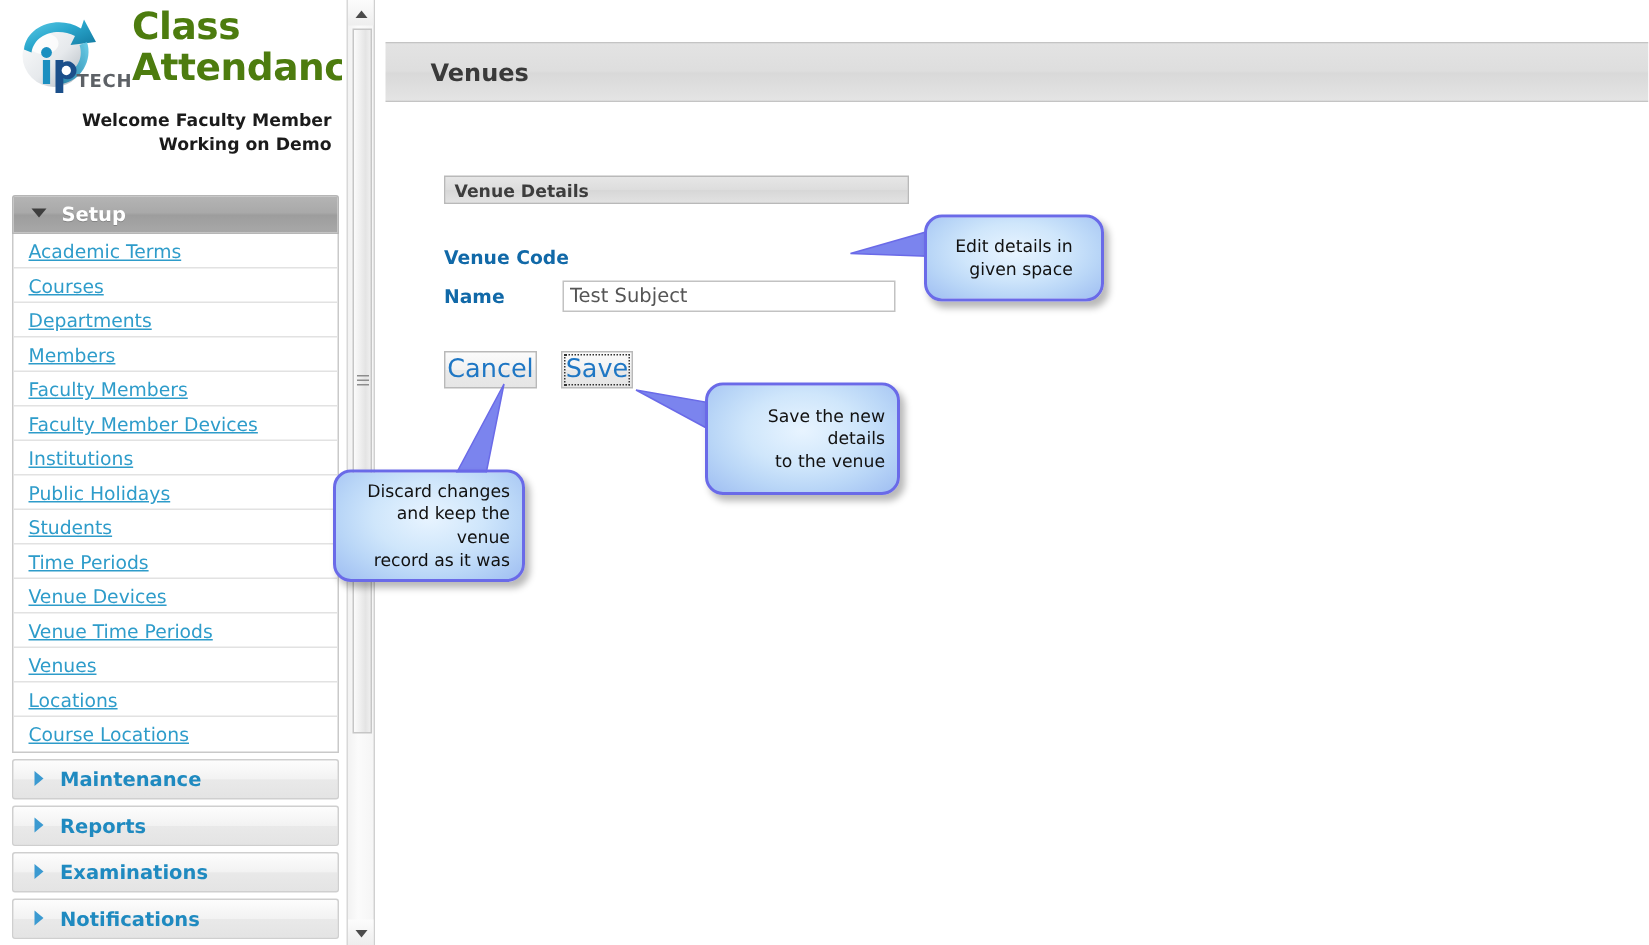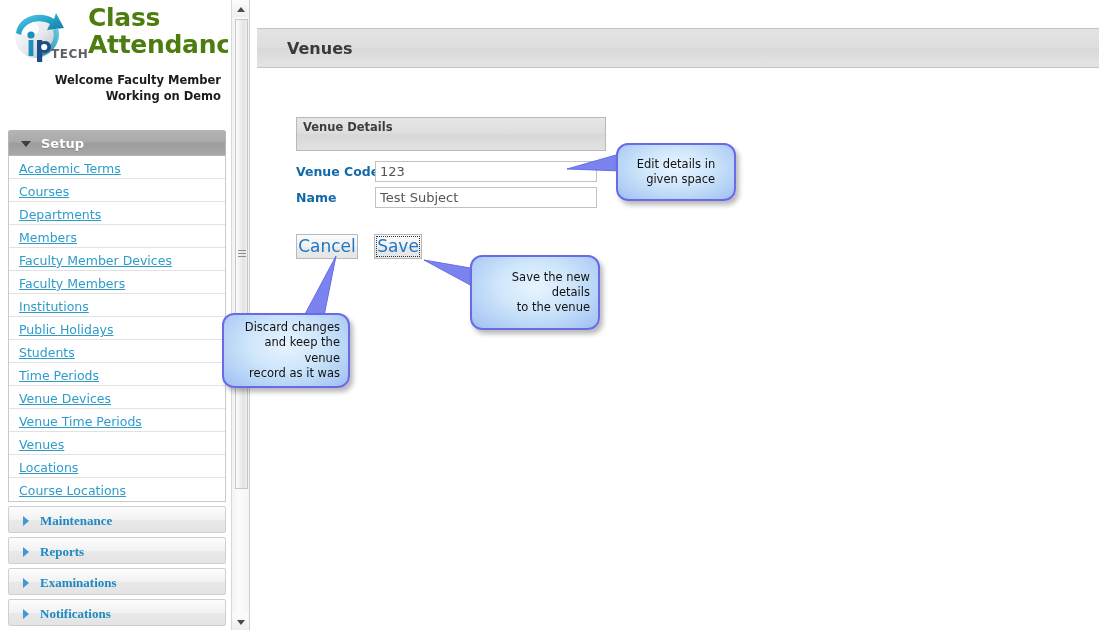--- a/index.html
+++ b/index.html
@@ -112,21 +112,20 @@
   }
   .acc-header.collapsed {
     background: linear-gradient(to bottom, #fdfdfd 0%, #f2f2f2 50%, #e9e9e9 51%, #e4e4e4 100%);
     color: #1f8ac0;
     border: 1px solid #cfcfcf;
     border-radius: 2px;
     text-shadow: none;
     margin-top: 4px;
     height: 27px;
     line-height: 27px;
-    font-family: Liberation Serif, serif;
   }
   .acc-header.collapsed .tri {
     border-left: 6px solid #3b9ad1;
     border-right: none;
     border-top: 5px solid transparent;
     border-bottom: 5px solid transparent;
     margin-right: 11px;
     margin-left: 2px;
   }
   .acc-body {
@@ -243,21 +242,21 @@
 
   
   #form-area {
     position: absolute;
     left: 45px;
     top: 117px;
     width: 620px;
   }
   #section-bar {
     width: 310px;
-    height: 34px;
+    height: 19px;
     line-height: 19px;
     background: linear-gradient(to bottom, #e6e6e6 0%, #dddddd 50%, #d7d7d7 51%, #e2e2e2 100%);
     border: 1px solid #b9b9b9;
     box-sizing: border-box;
     padding-left: 6px;
     font-family: "DejaVu Sans", sans-serif;
     font-size: 11.5px;
     font-weight: bold;
     color: #3d3d3d;
   }
@@ -397,22 +396,22 @@
     <div id="nav-accordion">
 
       <div class="acc-header">
         <span class="tri"></span><span>Setup</span>
       </div>
       <div class="acc-body">
         <div class="acc-item"><a>Academic Terms</a></div>
         <div class="acc-item"><a>Courses</a></div>
         <div class="acc-item"><a>Departments</a></div>
         <div class="acc-item"><a>Members</a></div>
+        <div class="acc-item"><a>Faculty Members</a></div>
         <div class="acc-item"><a>Faculty Member Devices</a></div>
-        <div class="acc-item"><a>Faculty Members</a></div>
         <div class="acc-item"><a>Institutions</a></div>
         <div class="acc-item"><a>Public Holidays</a></div>
         <div class="acc-item"><a>Students</a></div>
         <div class="acc-item"><a>Time Periods</a></div>
         <div class="acc-item"><a>Venue Devices</a></div>
         <div class="acc-item"><a>Venue Time Periods</a></div>
         <div class="acc-item"><a>Venues</a></div>
         <div class="acc-item"><a>Locations</a></div>
         <div class="acc-item"><a>Course Locations</a></div>
       </div>
@@ -454,21 +453,20 @@
     <div id="page-header">
       <div id="page-title">Venues</div>
     </div>
 
     <div id="form-area">
 
       <div id="section-bar">Venue Details</div>
 
       <div class="form-row" id="row-venue-code">
         <span class="lbl">Venue Code</span>
-        <input type="text" value="123" style="">
       </div>
 
       <div class="form-row" id="row-name">
         <span class="lbl">Name</span>
         <input type="text" value="Test Subject" style="">
       </div>
 
       <div class="btn" id="btn-cancel">Cancel</div>
       <div class="btn" id="btn-save">Save</div>
 

